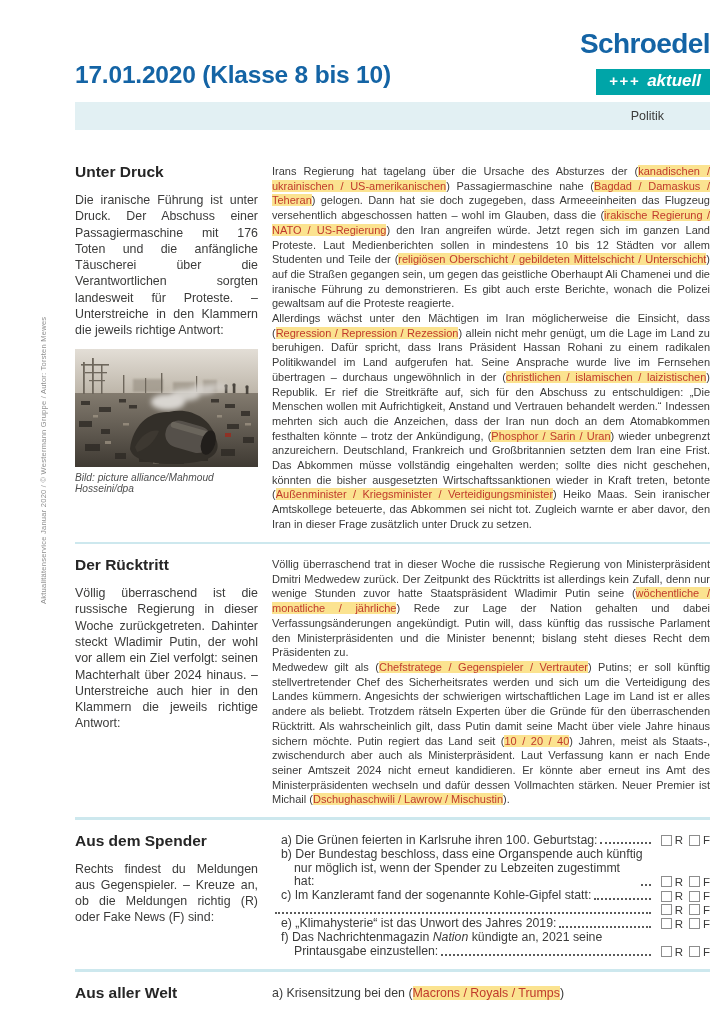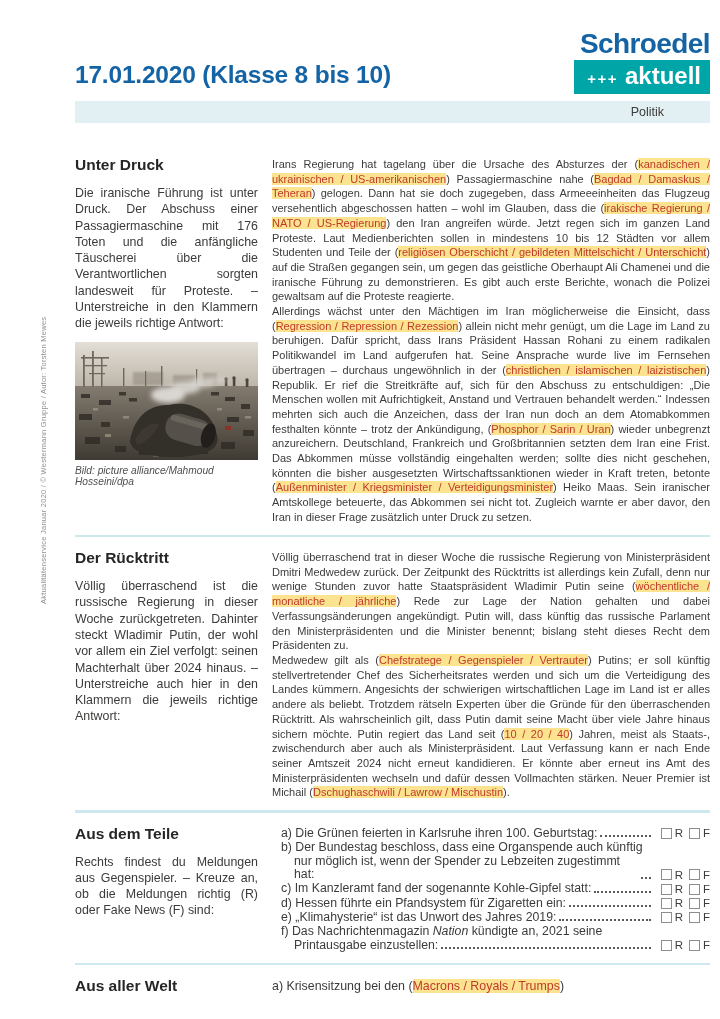--- a/index.html
+++ b/index.html
@@ -5,28 +5,28 @@
   html,body{margin:0;padding:0;background:#ffffff;}
   .page{position:relative;width:720px;height:1019px;background:#fff;overflow:hidden;
         font-family:"Liberation Sans","DejaVu Sans",sans-serif;color:#3b3b3a;
         box-sizing:border-box;padding:28px 10px 0 75px;}
   
   .credit{position:absolute;left:39px;top:604px;transform:rotate(-90deg);transform-origin:0 0;
           font-size:7.5px;color:#8f8f8f;white-space:nowrap;letter-spacing:.25px;}
   
   .masthead{display:flex;justify-content:space-between;align-items:flex-start;}
   .title{margin:3px 0 0;font-size:24.5px;line-height:29px;color:#1464a5;font-weight:700;letter-spacing:-.2px;}
-  .logo{display:flex;flex-direction:column;align-items:flex-end;margin-top:2px;}
+  .logo{display:flex;flex-direction:column;align-items:flex-end;margin-top:2px;gap:9px;}
   .logo-brand{font-size:28px;font-weight:700;color:#1464a5;line-height:28px;letter-spacing:-.6px;}
   .logo-tag{margin-top:2px;background:#00a5a8;color:#fff;padding:2px 9px 4px 13px;
             display:flex;gap:7px;align-items:baseline;}
   .logo-plus{font-weight:700;font-size:15px;letter-spacing:1.5px;}
-  .logo-akt{font-weight:700;font-size:24px;}
-  
-  .cat-bar{margin-top:7px;background:#e2f0f3;height:22px;display:flex;align-items:center;
+  .logo-akt{font-weight:700;font-style:italic;font-size:17px;}
+  
+  .cat-bar{margin-top:7px;background:#e2f0f3;height:28px;display:flex;align-items:center;
            justify-content:flex-end;padding-right:46px;font-size:12.5px;color:#3b3b3a;}
   
   .sec{display:grid;grid-template-columns:183px 1fr;column-gap:14px;align-items:start;}
   .sec-1{margin-top:33px;}
   h2{font-size:15.5px;margin:0 0 11px;color:#262626;font-weight:700;}
   .intro{margin:0;font-size:12.4px;line-height:16.3px;text-align:justify;hyphens:auto;-webkit-hyphens:auto;}
   figure{margin:10px 0 0;}
   figure svg{display:block;width:183px;height:118px;}
   figcaption{margin-top:5px;font-size:10.2px;font-style:italic;color:#4e4e4e;}
   .body-text{font-size:11px;line-height:14.7px;text-align:justify;hyphens:auto;-webkit-hyphens:auto;margin-top:1px;}
@@ -181,21 +181,21 @@
     <div class="body-text">
         <p class="para"><span>Völlig überraschend trat in dieser Woche die russische Regierung von Ministerpräsident Dmitri Medwedew zurück. Der Zeitpunkt des Rücktritts ist allerdings kein Zufall, denn nur wenige Stunden zuvor hatte Staatspräsident Wladimir Putin seine (</span><span class="hl">wöchentliche / monatliche / jährliche</span><span>) Rede zur Lage der Nation gehalten und dabei Verfassungsänderungen angekündigt. Putin will, dass künftig das russische Parlament den Ministerpräsidenten und die Minister benennt; bislang steht dieses Recht dem Präsidenten zu.</span></p>
         <p class="para"><span>Medwedew gilt als (</span><span class="hl">Chefstratege / Gegenspieler / Vertrauter</span><span>) Putins; er soll künftig stellvertretender Chef des Sicherheitsrates werden und sich um die Verteidigung des Landes kümmern. Angesichts der schwierigen wirtschaftlichen Lage im Land ist er alles andere als beliebt. Trotzdem rätseln Experten über die Gründe für den überraschenden Rücktritt. Als wahrscheinlich gilt, dass Putin damit seine Macht über viele Jahre hinaus sichern möchte. Putin regiert das Land seit (</span><span class="hl">10 / 20 / 40</span><span>) Jahren, meist als Staats-, zwischendurch aber auch als Ministerpräsident. Laut Verfassung kann er nach Ende seiner Amtszeit 2024 nicht erneut kandidieren. Er könnte aber erneut ins Amt des Ministerpräsidenten wechseln und dafür dessen Vollmachten stärken. Neuer Premier ist Michail (</span><span class="hl">Dschughaschwili / Lawrow / Mischustin</span><span>).</span></p>
       </div>
   </section>
 
   <div class="divider"></div>
 
   <section class="sec">
     <div>
-      <h2>Aus dem Teile</h2>
+      <h2>Aus dem Spender</h2>
       <p class="intro">Rechts findest du Meldungen aus Gegenspieler. – Kreuze an, ob die Meldungen richtig (R) oder Fake News (F) sind:</p>
     </div>
     <div class="checklist">
         <div class="cl-line">
           <span class="cl-text"><span>a) Die Grünen feierten in Karlsruhe ihren 100. Geburtstag:</span></span>
           <span class="leader"></span>
           <span class="boxes">
             <span class="box"></span>
             <span class="box-label">R</span>
             <span class="box"></span>
@@ -219,21 +219,20 @@
           <span class="cl-text"><span>c) Im Kanzleramt fand der sogenannte Kohle-Gipfel statt:</span></span>
           <span class="leader"></span>
           <span class="boxes">
             <span class="box"></span>
             <span class="box-label">R</span>
             <span class="box"></span>
             <span class="box-label">F</span>
           </span>
         </div>
         <div class="cl-line">
-          <span class="cl-text"><span>d) Hessen führte ein Pfandsystem für Zigaretten ein:</span></span>
           <span class="leader"></span>
           <span class="boxes">
             <span class="box"></span>
             <span class="box-label">R</span>
             <span class="box"></span>
             <span class="box-label">F</span>
           </span>
         </div>
         <div class="cl-line">
           <span class="cl-text"><span>e) „Klimahysterie“ ist das Unwort des Jahres 2019:</span></span>

